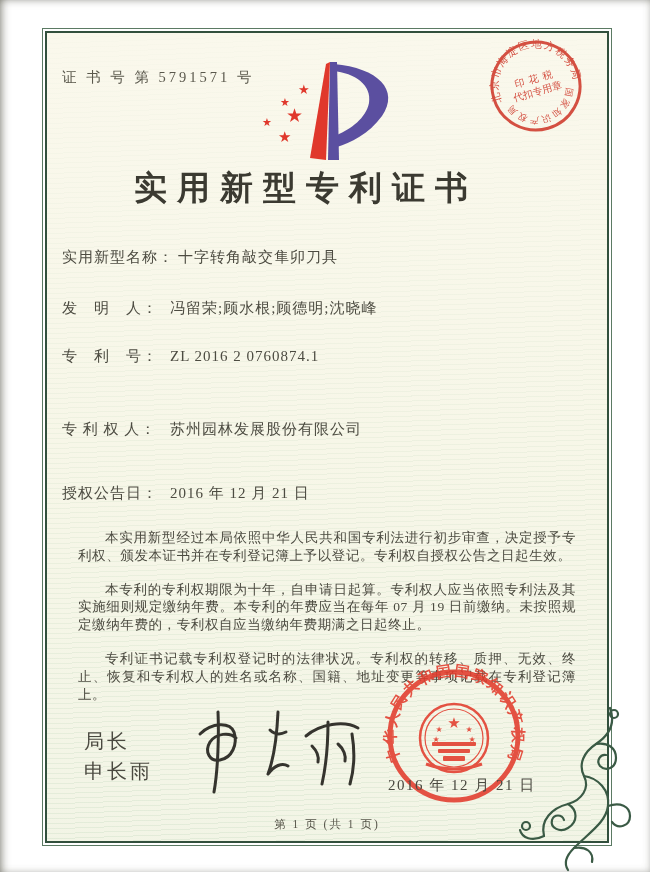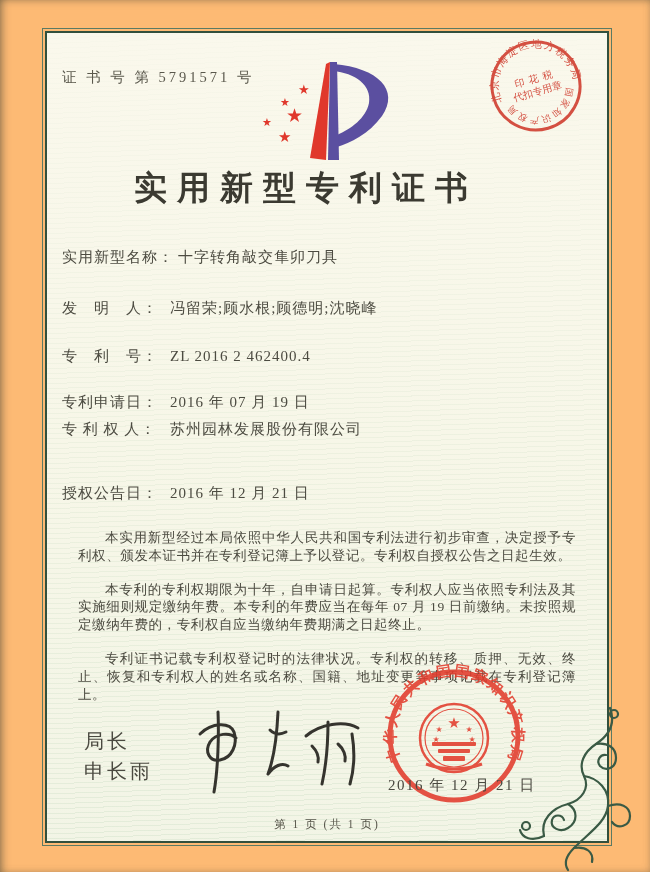--- a/index.html
+++ b/index.html
@@ -1,20 +1,20 @@
 <!DOCTYPE html>
 <html><head>
 <meta charset="utf-8">
 <style>
   * { margin:0; padding:0; box-sizing:border-box; }
   html,body { width:650px; height:872px; }
   body { font-family:"Liberation Serif", serif; background:#ece9da; }
   .page {
     position:relative; width:650px; height:872px; overflow:hidden;
-    background:#fdba74;
+    background:#ffffff;
     box-shadow: inset 7px 0 9px -5px rgba(70,70,55,.55), inset 0 5px 8px -5px rgba(70,70,55,.4), inset -3px -3px 8px -4px rgba(70,70,55,.3);
   }
   
   .frame {
     position:absolute; left:42px; top:28px; width:570px; height:818px;
     border:1px solid #5b7a63;
   }
   .frame-inner {
     position:absolute; inset:2px; border:2px solid #32503d;
     background:
@@ -97,24 +97,21 @@
 
   <div class="title">实用新型专利证书</div>
 
   <div class="field" style="top:248px">
     <span class="lbl">实用新型名称：</span><span class="val">十字转角敲交隼卯刀具</span>
   </div>
   <div class="field" style="top:299px">
     <span class="lbl">发　明　人：</span><span class="val">冯留荣;顾水根;顾德明;沈晓峰</span>
   </div>
   <div class="field" style="top:347px">
-    <span class="lbl">专　利　号：</span><span class="val">ZL 2016 2 462400.4</span>
-  </div>
-  <div class="field" style="top:393px">
-    <span class="lbl">专利申请日：</span><span class="val">2016 年 07 月 19 日</span>
+    <span class="lbl">专　利　号：</span><span class="val">ZL 2016 2 0760874.1</span>
   </div>
   <div class="field" style="top:420px">
     <span class="lbl">专 利 权 人：</span><span class="val">苏州园林发展股份有限公司</span>
   </div>
   <div class="field" style="top:484px">
     <span class="lbl">授权公告日：</span><span class="val">2016 年 12 月 21 日</span>
   </div>
 
   <div class="paras">
     <p>本实用新型经过本局依照中华人民共和国专利法进行初步审查，决定授予专利权、颁发本证书并在专利登记簿上予以登记。专利权自授权公告之日起生效。</p>

